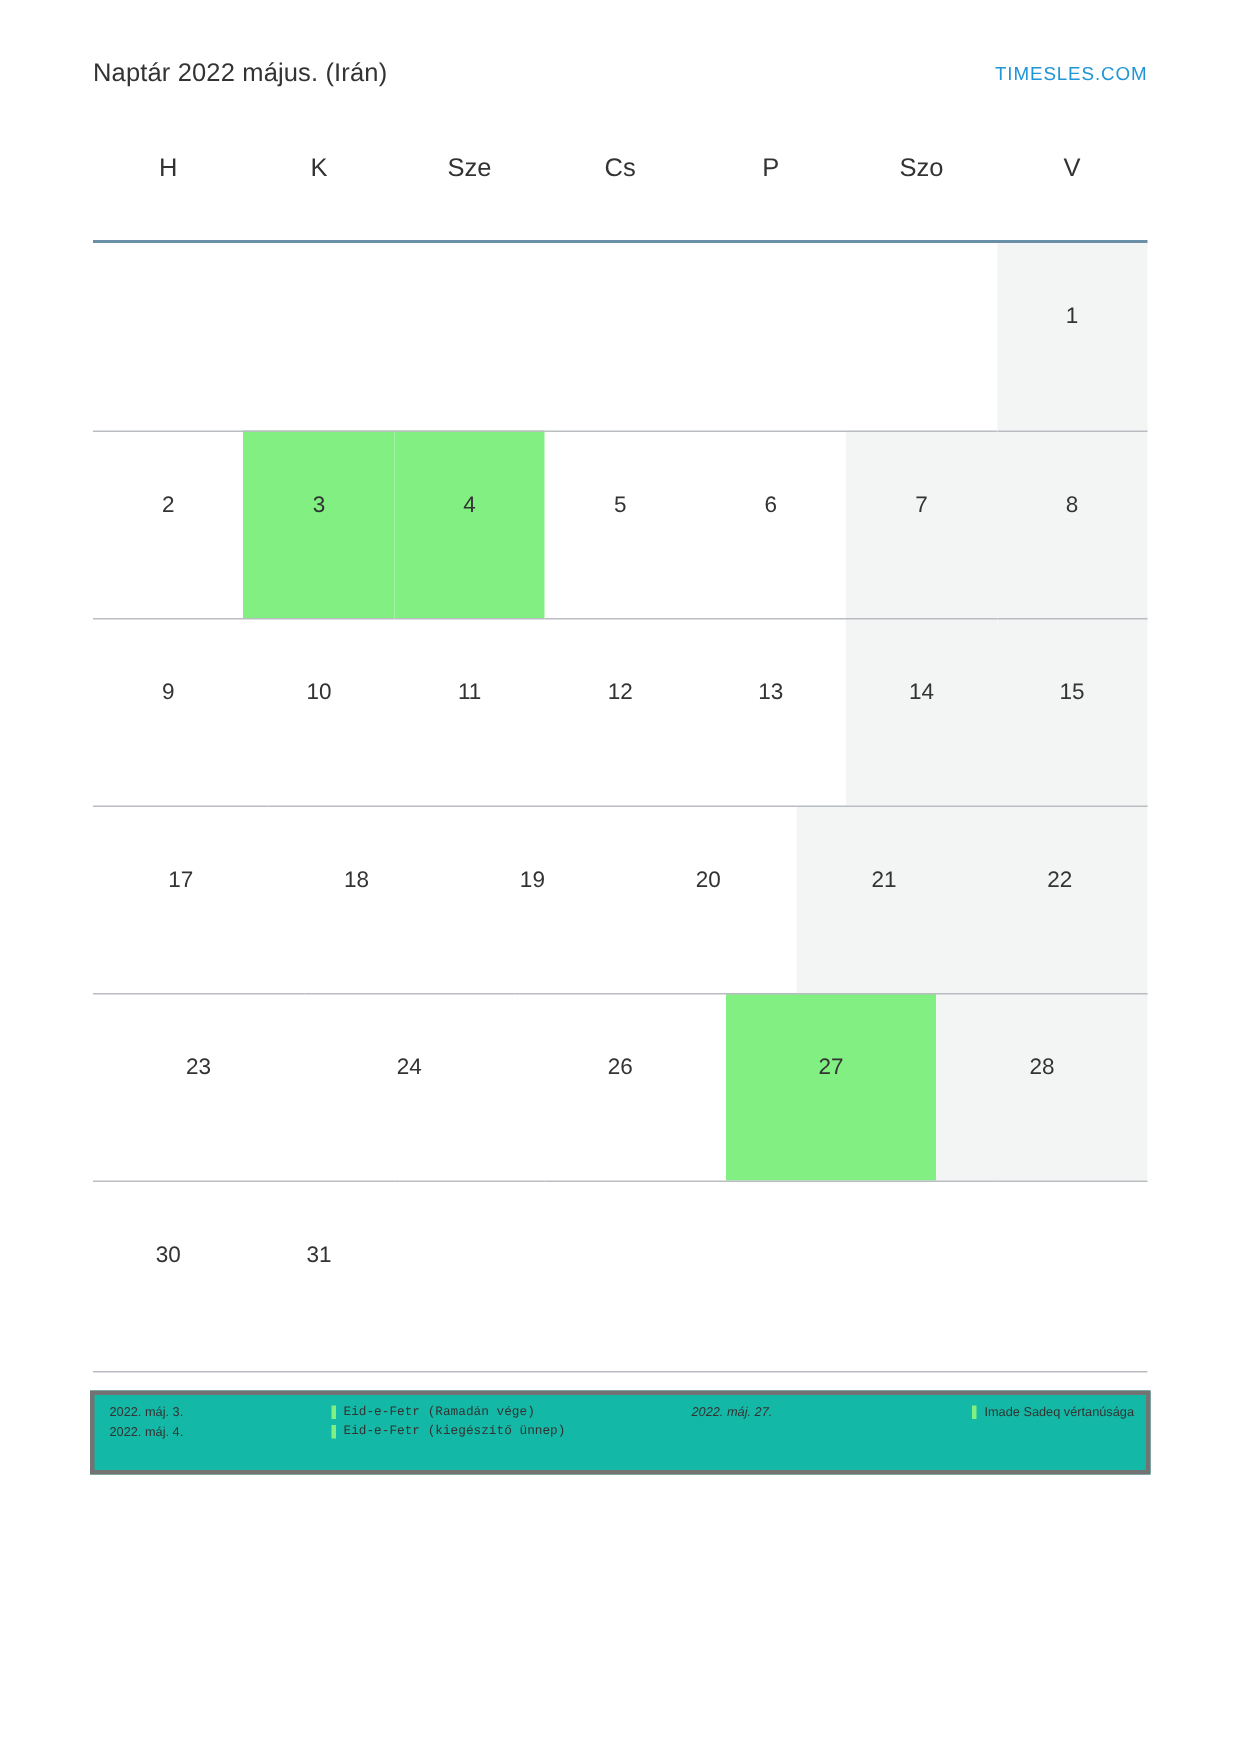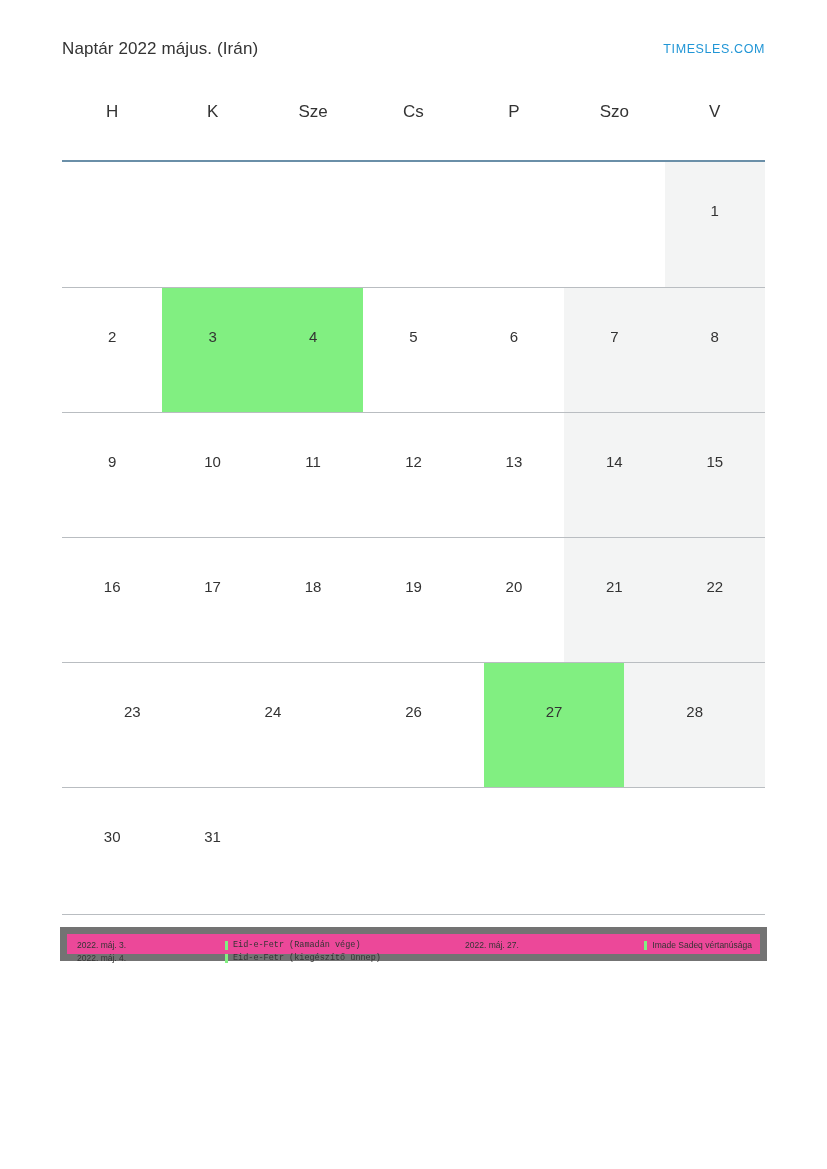--- a/index.html
+++ b/index.html
@@ -116,41 +116,41 @@
     height: 1px;
     background: #b9bdc1;
   }
 
   
   .legend {
     position: absolute;
     left: 60px;
     top: 910px;
     width: 707px;
-    height: 34px;
-    border: 7px solid #737373;
+    height: 56px;
+    border: 3px solid #737373;
     box-sizing: border-box;
-    background: #ec4899;
+    background: #14b8a6;
   }
   .legend-inner {
     position: absolute;
     left: 10px;
     top: 5px;
     right: 8px;
     bottom: 4px;
     display: flex;
   }
   .legend-col {
     display: flex;
     flex-direction: column;
     justify-content: flex-start;
   }
   .legend-col.dates1 { width: 148px; }
   .legend-col.names1 { width: 240px; font-family: Liberation Mono, monospace; }
-  .legend-col.dates2 { width: 110px; }
+  .legend-col.dates2 { width: 110px; font-style: italic; }
   .legend-col.names2 { flex: 1 1 auto; align-items: flex-end; }
 
   .legend-row {
     height: 13px;
     line-height: 13px;
     font-size: 8.5px;
     color: #333333;
     white-space: nowrap;
     display: flex;
     align-items: center;
@@ -242,23 +242,20 @@
         </div>
       <div class="cell weekend">
           <span class="num">14</span>
         </div>
       <div class="cell weekend">
           <span class="num">15</span>
         </div>
     </div>
 
     <div class="week">
-      <div class="cell">
-          <span class="num">16</span>
-        </div>
       <div class="cell">
           <span class="num">17</span>
         </div>
       <div class="cell">
           <span class="num">18</span>
         </div>
       <div class="cell">
           <span class="num">19</span>
         </div>
       <div class="cell">

